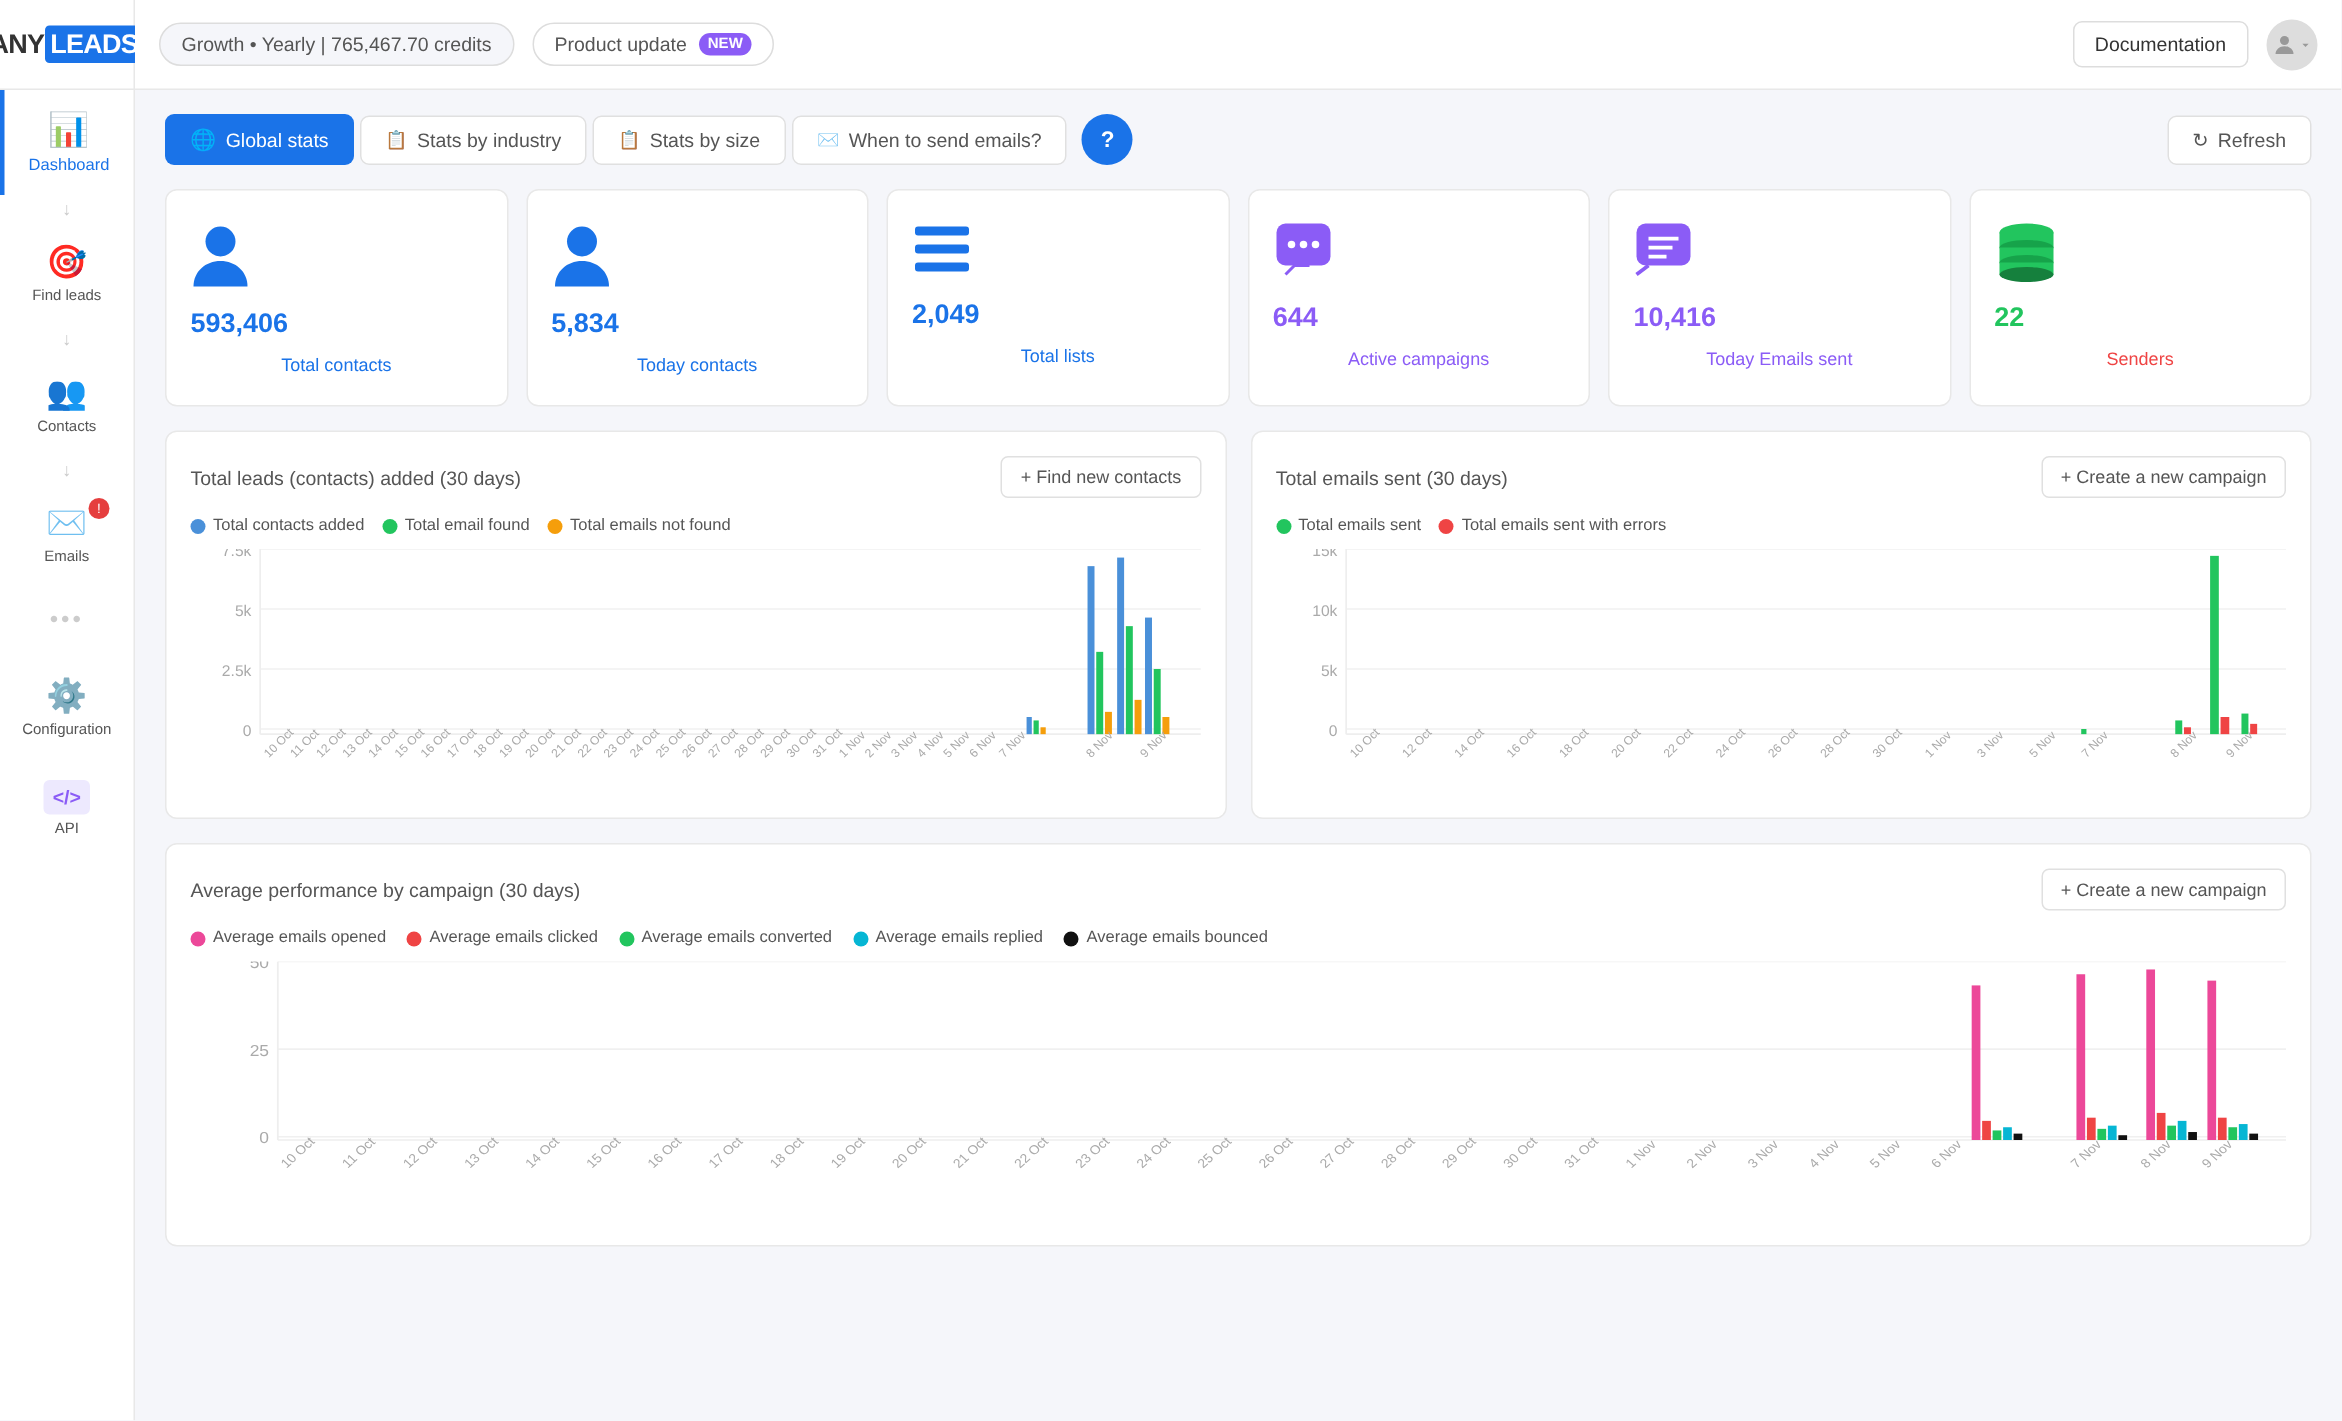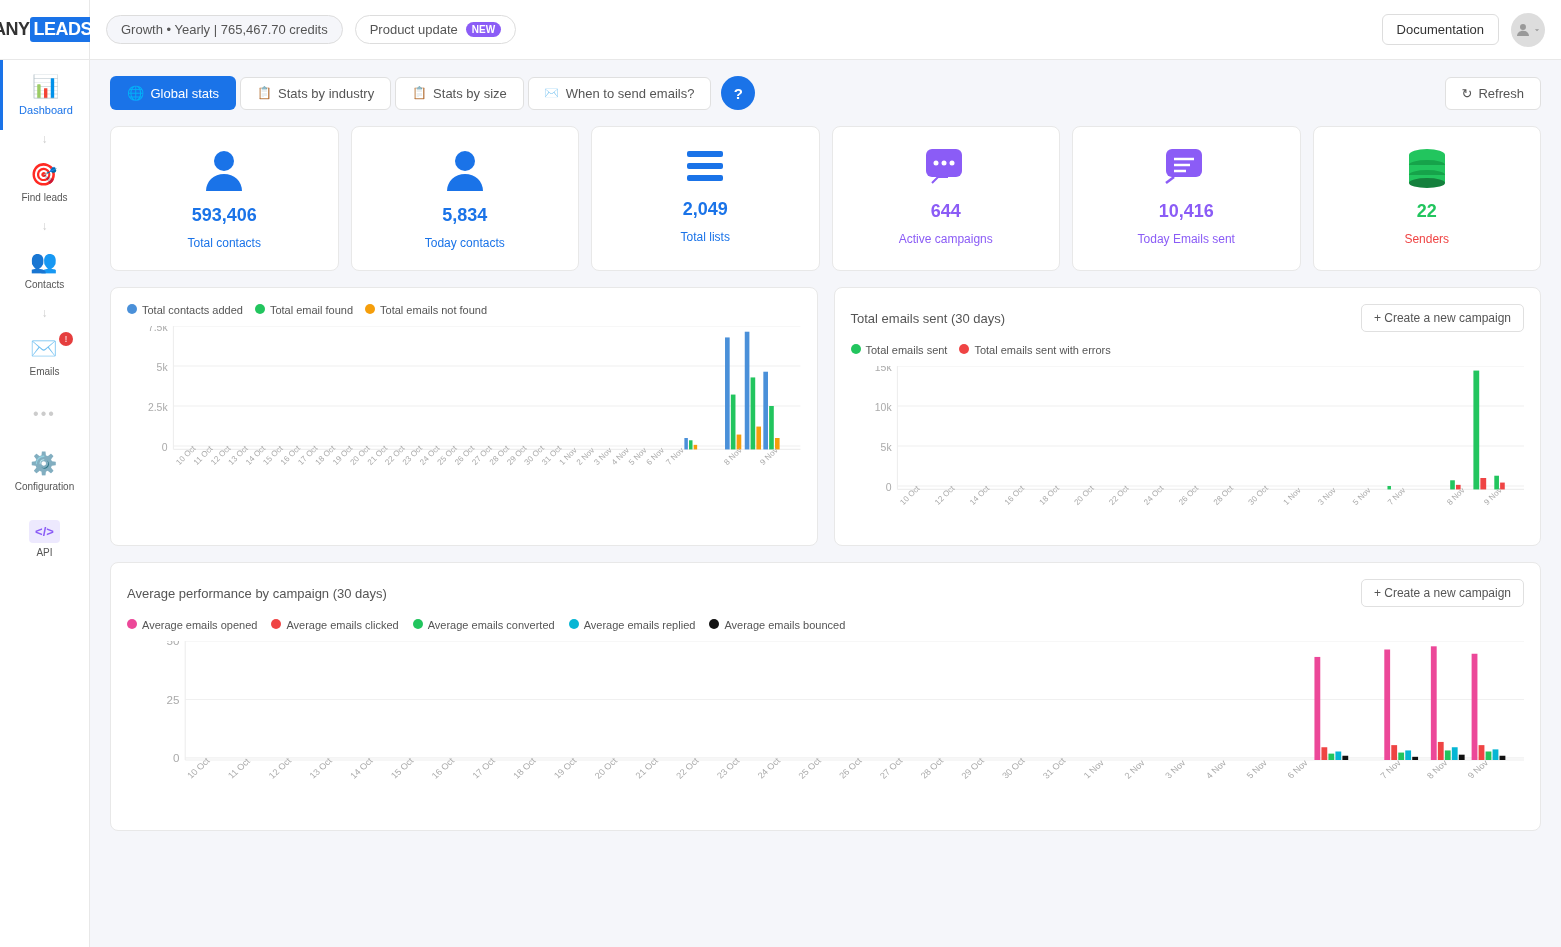--- a/index.html
+++ b/index.html
@@ -31,34 +31,34 @@
     
     .tab-bar { display: flex; align-items: center; gap: 4px; margin-bottom: 16px; }
     .tab { display: flex; align-items: center; gap: 6px; padding: 8px 16px; border-radius: 6px; cursor: pointer; font-size: 13px; font-weight: 500; border: 1px solid transparent; }
     .tab.active { background: #1a73e8; color: #fff; }
     .tab:not(.active) { background: #fff; color: #555; border: 1px solid #e0e0e0; }
     .tab-spacer { flex: 1; }
     .refresh-btn { display: flex; align-items: center; gap: 6px; padding: 8px 16px; border: 1px solid #e0e0e0; border-radius: 6px; background: #fff; cursor: pointer; font-size: 13px; color: #555; }
 
     
     .stats-cards { display: grid; grid-template-columns: repeat(6, 1fr); gap: 12px; margin-bottom: 16px; }
-    .stat-card { background: #fff; border: 1px solid #e8e8e8; border-radius: 8px; padding: 20px 16px; display: flex; flex-direction: column; align-items: center; gap: 10px; }
+    .stat-card { background: #fff; border: 1px solid #e8e8e8; border-radius: 8px; padding: 20px 16px; display: flex; flex-direction: column; gap: 10px; }
     .stat-number { font-size: 18px; font-weight: 700; color: #1a73e8; }
     .stat-number-purple { color: #8b5cf6; }
     .stat-label { font-size: 12px; color: #1a73e8; text-align: center; }
     .stat-label-purple { color: #8b5cf6; }
 
     
     .chart-row { display: grid; grid-template-columns: 1fr 1fr; gap: 16px; margin-bottom: 16px; }
     .chart-panel { background: #fff; border: 1px solid #e8e8e8; border-radius: 8px; padding: 16px; }
     .chart-header { display: flex; align-items: center; justify-content: space-between; margin-bottom: 12px; }
     .chart-title { font-size: 13px; color: #555; font-weight: 500; }
     .chart-action-btn { display: flex; align-items: center; gap: 4px; padding: 6px 12px; background: #fff; border: 1px solid #e0e0e0; border-radius: 5px; cursor: pointer; font-size: 12px; color: #555; }
     .chart-legend { display: flex; gap: 12px; flex-wrap: wrap; margin-bottom: 10px; }
-    .legend-item { display: flex; align-items: flex-start; gap: 5px; font-size: 11px; color: #555; }
+    .legend-item { display: flex; align-items: flex-end; gap: 5px; font-size: 11px; color: #555; }
     .legend-dot { width: 10px; height: 10px; border-radius: 50%; }
 
     
     .svg-chart { width: 100%; height: 160px; }
 
     
     .bottom-chart { background: #fff; border: 1px solid #e8e8e8; border-radius: 8px; padding: 16px; }
   </style>
 </head>
 <body>
@@ -228,20 +228,24 @@
             <ellipse cx="21" cy="36" rx="18" ry="5" fill="#15803d"></ellipse>
           </svg>
           <div class="stat-number" style="color:#22c55e;">22</div>
           <div class="stat-label" style="color:#ef4444;">Senders</div>
         </div>
       </div>
 
       <div class="chart-row">
 
         <div class="chart-panel">
+          <div class="chart-header">
+            <span class="chart-title">Total leads (contacts) added (30 days)</span>
+            <button class="chart-action-btn">+ Find new contacts</button>
+          </div>
           <div class="chart-legend">
             <div class="legend-item">
               <div class="legend-dot" style="background:#4a90d9;"></div>
               <span>Total contacts added</span>
             </div>
             <div class="legend-item">
               <div class="legend-dot" style="background:#22c55e;"></div>
               <span>Total email found</span>
             </div>
             <div class="legend-item">

